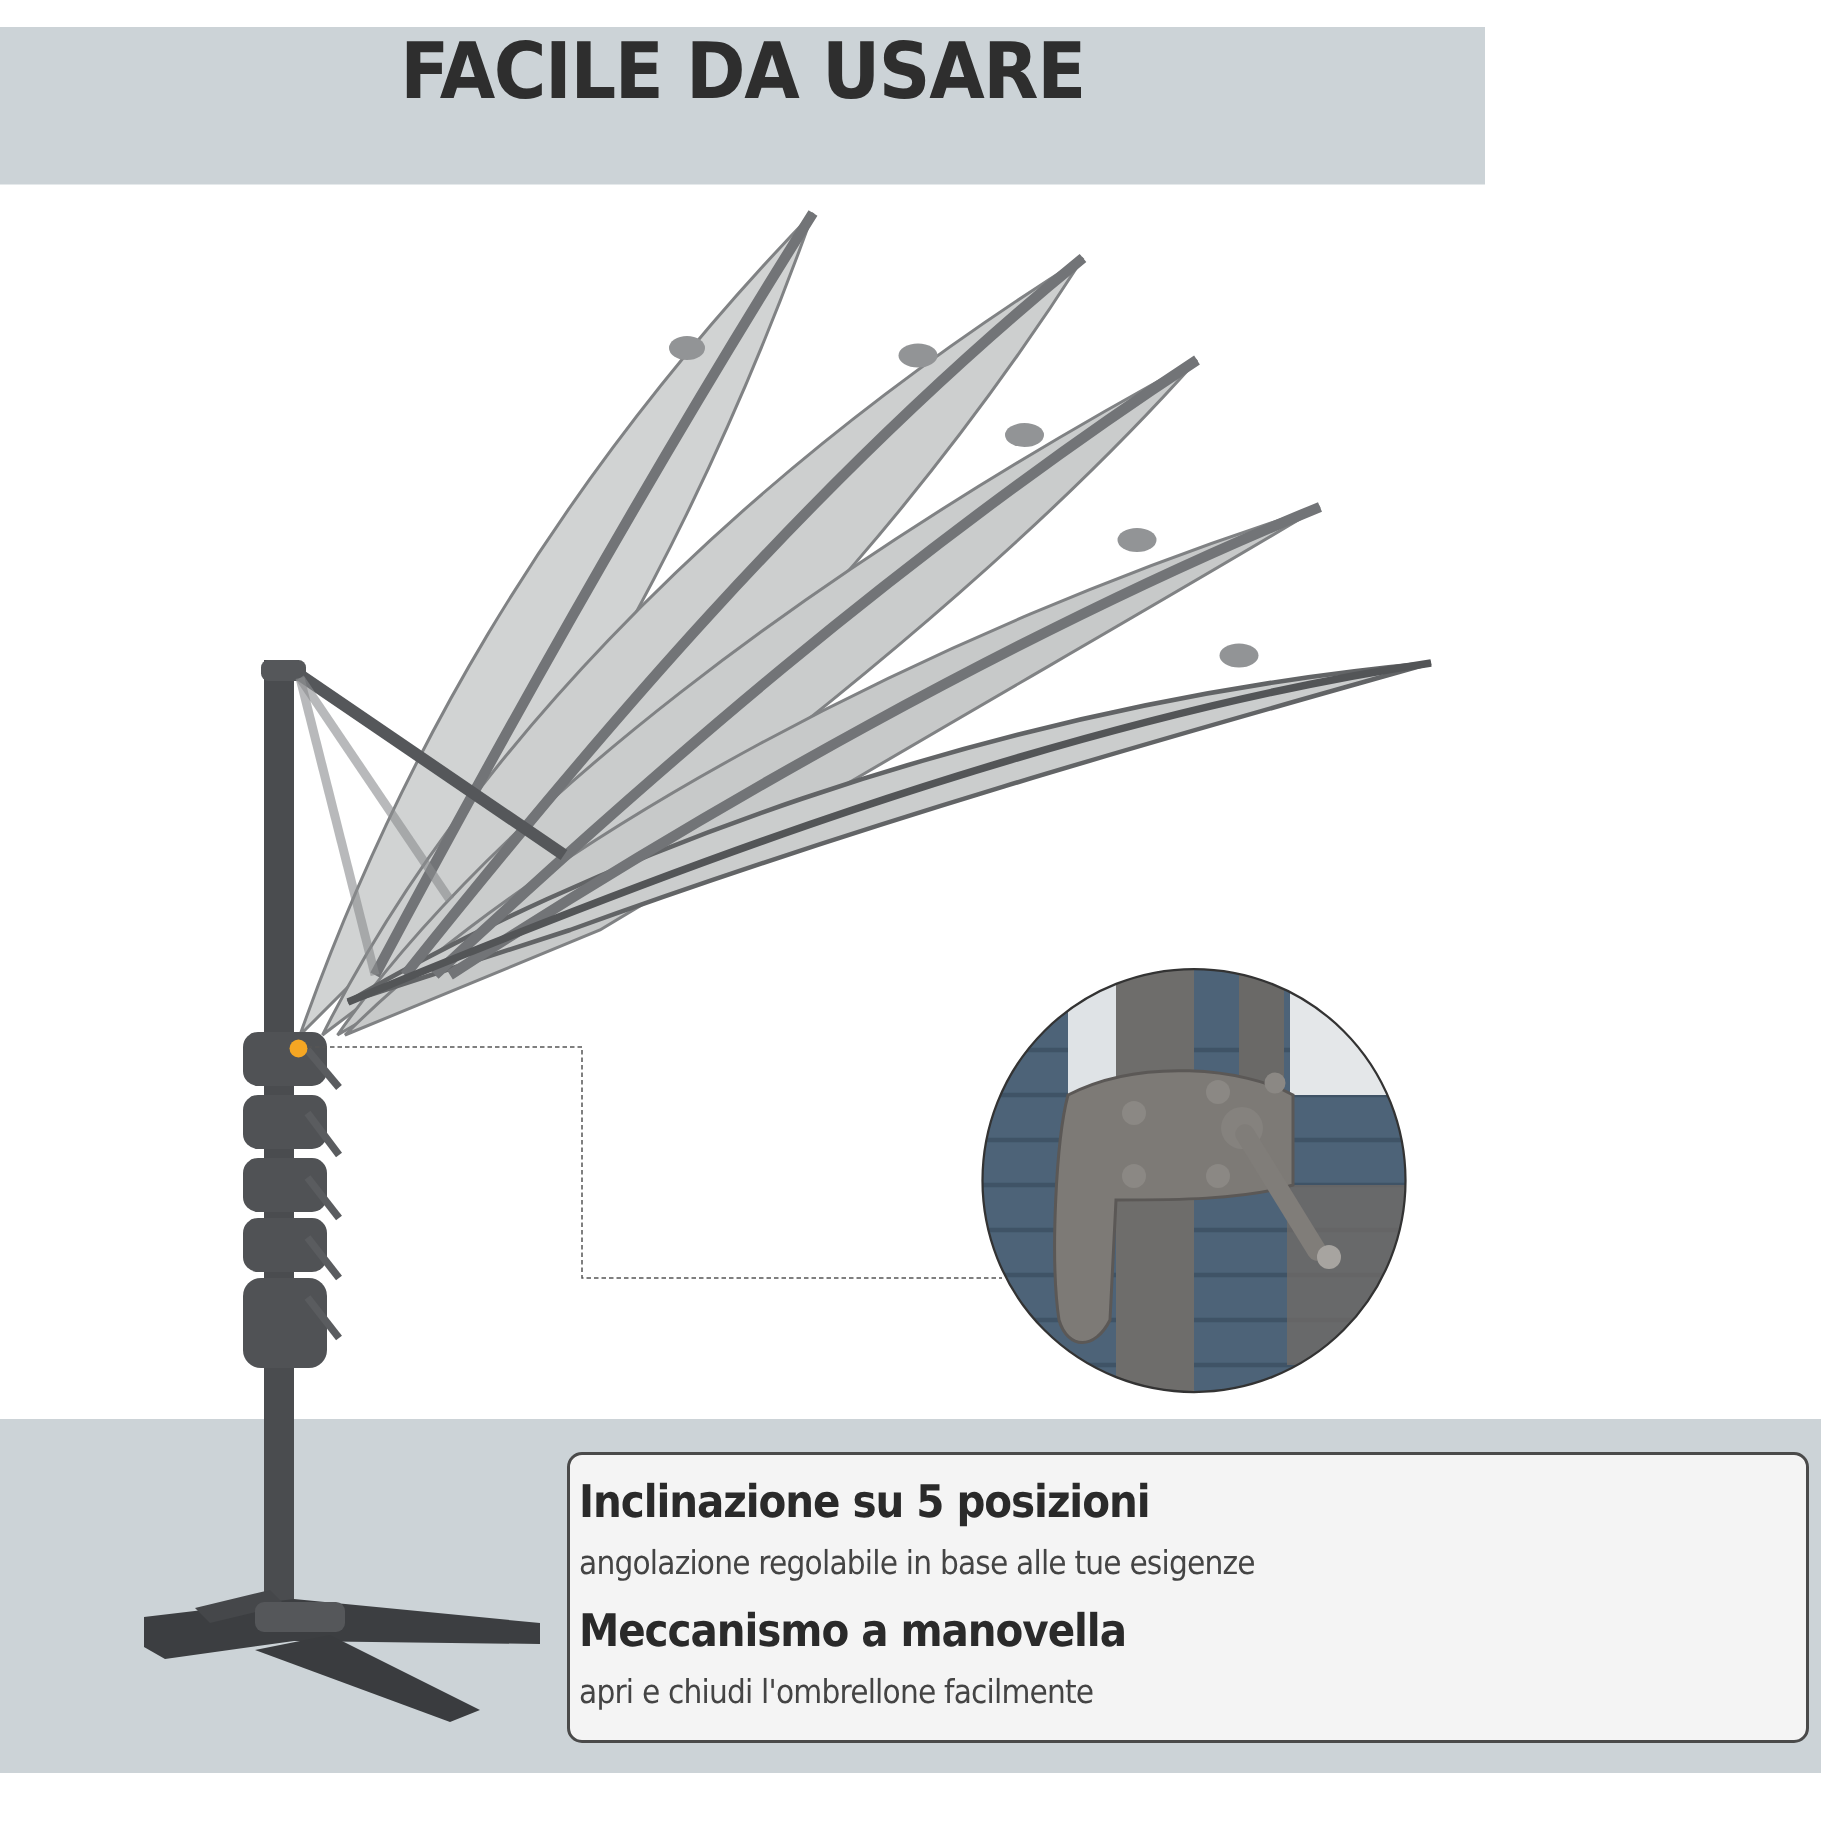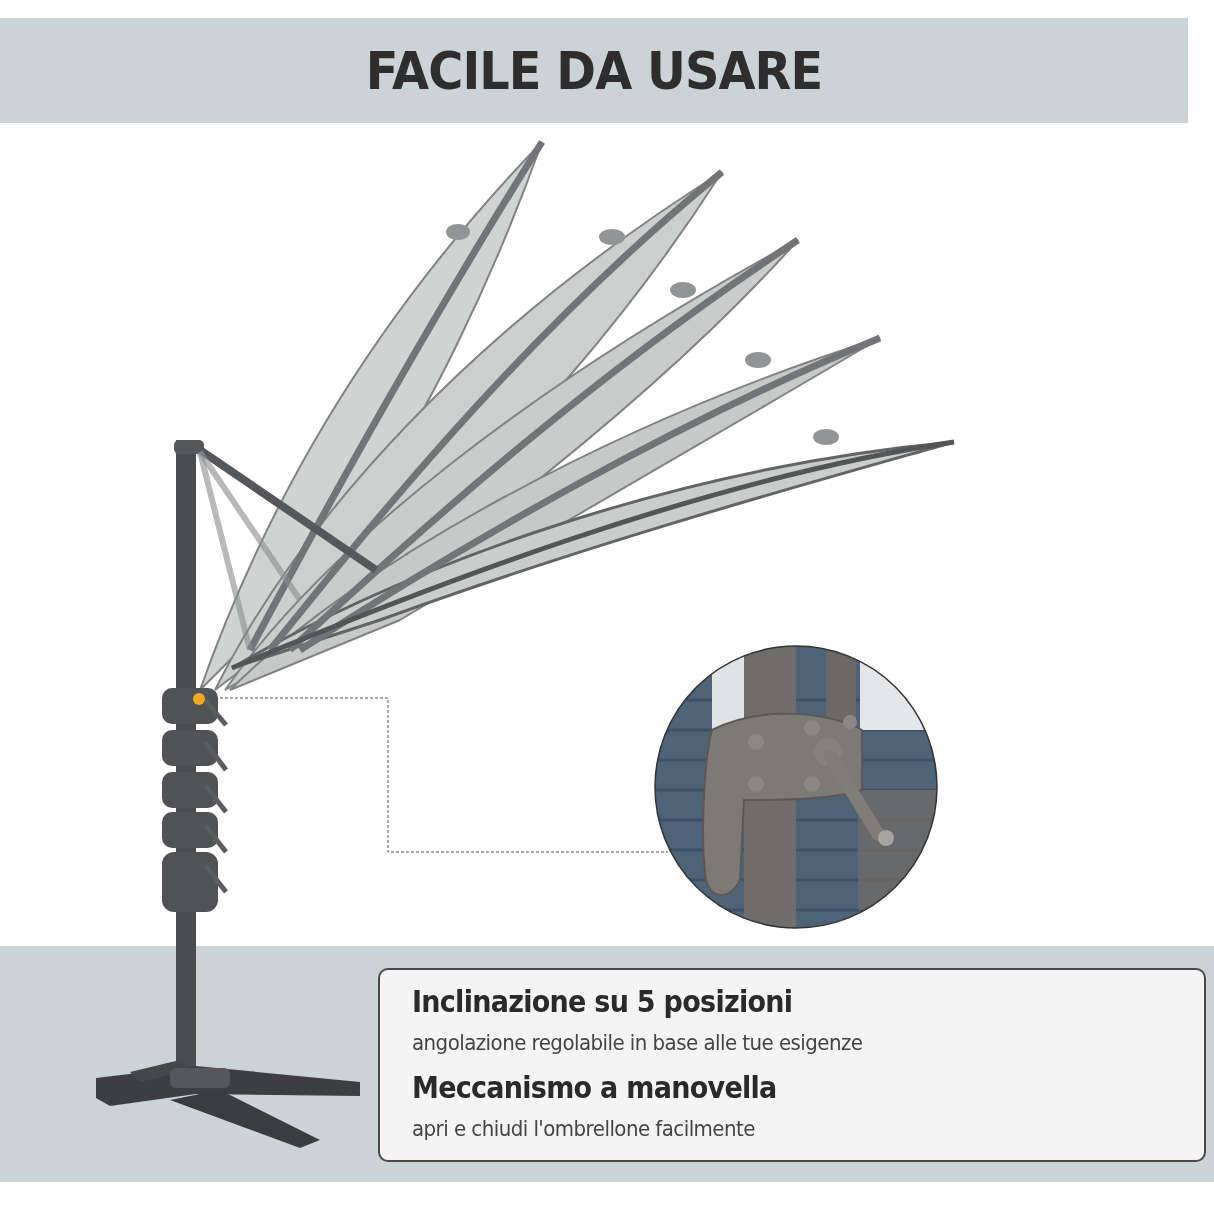--- a/index.html
+++ b/index.html
@@ -1,25 +1,25 @@
 <!DOCTYPE html>
 <html><head>
 <meta charset="utf-8">
 <style>
   html, body { margin:0; padding:0; }
   body { width:1214px; height:1214px; background:#ffffff; position:relative; overflow:hidden;
          font-family:"Liberation Sans", "DejaVu Sans", sans-serif; }
-  .header-band { position:absolute; left:0; top:18px; width:1188px; height:105px; background:#ccd3d7;
-                 display:flex; align-items:center; justify-content:center; }
+  .header-band { position:absolute; left:0; top:18px; width:990px; height:105px; background:#ccd3d7;
+                 display:flex; justify-content:center; }
   .header-title { font-family:"DejaVu Sans", sans-serif; font-weight:bold; font-size:52px; color:#2e2e2e;
                   letter-spacing:-1px; transform:scaleX(0.92); }
   .bottom-band { position:absolute; left:0; top:946px; width:1214px; height:236px; background:#ccd3d7; }
   .scene { position:absolute; left:0; top:0; width:1214px; height:1214px; }
   .info-box { position:absolute; left:378px; top:968px; width:828px; height:194px; background:#f4f4f4;
-              border:2px solid #4a4a4a; border-radius:10px; box-sizing:border-box; padding:10px 32px; }
+              border:2px solid #4a4a4a; border-radius:10px; box-sizing:border-box; padding:10px 6px; }
   .feat-title { font-family:"DejaVu Sans", sans-serif; font-weight:bold; font-size:30px; color:#2a2a2a;
                 line-height:44px; letter-spacing:-0.8px; white-space:nowrap; transform-origin:left; transform:scaleX(0.9); }
   .feat-desc { font-family:"DejaVu Sans", sans-serif; font-size:22px; color:#444; line-height:38px;
                letter-spacing:-0.6px; white-space:nowrap; transform-origin:left; transform:scaleX(0.9); }
   .feat-title.second { margin-top:4px; }
 </style>
 </head>
 <body>
 
 <div class="header-band">

